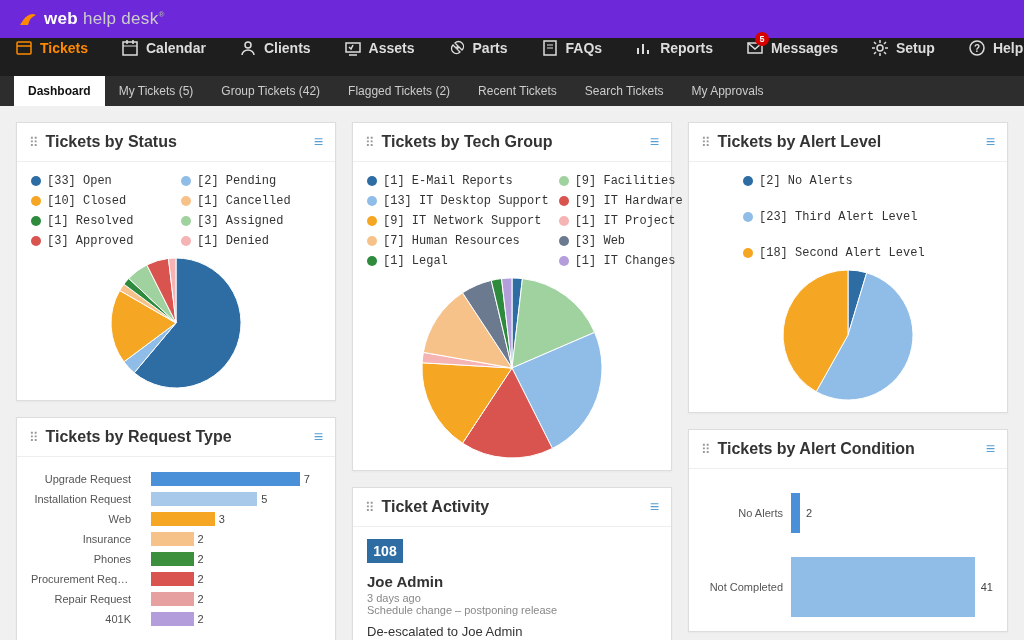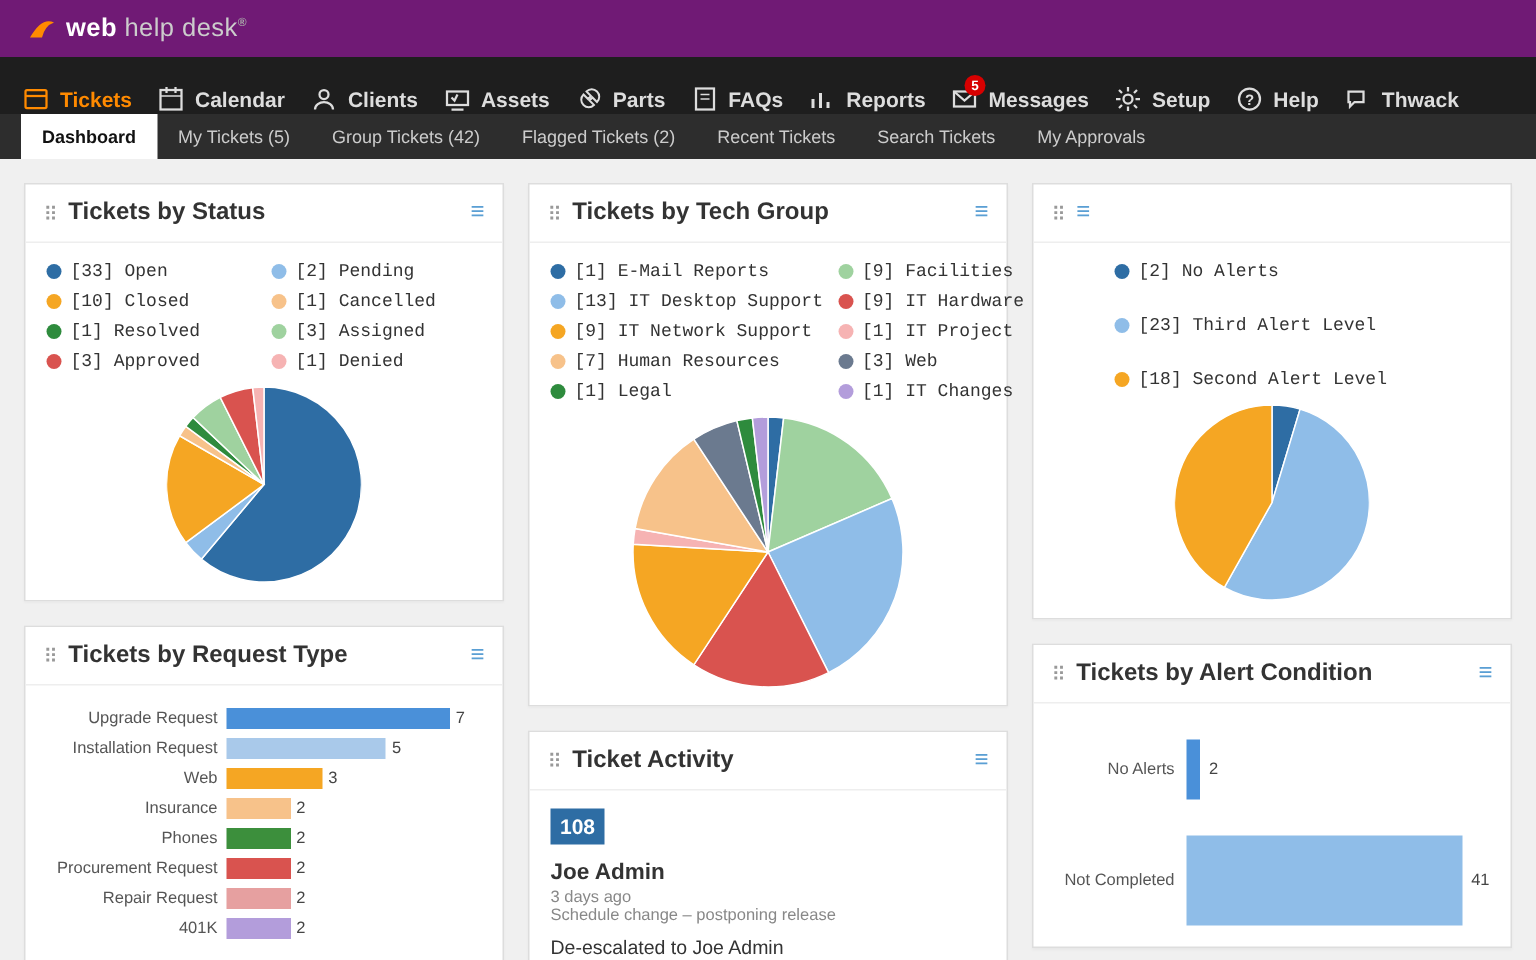--- a/index.html
+++ b/index.html
@@ -1,24 +1,24 @@
 <!DOCTYPE html>
 <html><head>
 <meta charset="utf-8">
 <style>
   * { box-sizing: border-box; margin: 0; padding: 0; }
   body { font-family: "Helvetica Neue", Arial, sans-serif; font-size: 13px; background: #f0f0f0; width: 1024px; height: 640px; overflow: hidden; color: #333; }
   
-  .brandbar { background:#701a75; height:38px; display:flex; align-items:center; padding:0 18px; }
+  .brandbar { background:#6d28d9; height:38px; display:flex; align-items:center; padding:0 18px; }
   .brand-logo { display:flex; align-items:center; color:#fff; font-weight:600; font-size:17px; letter-spacing:.3px;}
   .brand-logo svg { margin-right:6px;}
   .brand-logo .thin { font-weight:300; color:#ccc;}
   .brand-logo .reg { font-size:8px; color:#aaa; vertical-align:super;}
   
-  .mainnav { background:#1e1e1e; height:38px; display:flex; align-items:flex-end; padding:0 14px; gap:16px; }
+  .mainnav { background:#1e1e1e; height:38px; display:flex; align-items:flex-start; padding:0 14px; gap:32px; }
   .mainnav .item { display:flex; align-items:center; gap:6px; color:#ddd; font-size:14px; font-weight:600; cursor:pointer; position:relative;}
   .mainnav .item.active { color:#ff8a00;}
   .mainnav .item svg { flex:none;}
   .badge { position:absolute; top:-6px; left:10px; background:#d70000; color:#fff; font-size:9px; font-weight:700; border-radius:50%; width:14px; height:14px; display:flex; align-items:center; justify-content:center;}
   
   .subnav { background:#2d2d2d; height:30px; display:flex; align-items:center; padding-left:14px; font-size:12px;}
   .subnav .tab { padding:0 14px; height:30px; display:flex; align-items:center; color:#ccc; cursor:pointer;}
   .subnav .tab.active { background:#fff; color:#111; font-weight:600;}
   
   .dash { padding:16px; display:grid; grid-template-columns: 320px 320px 320px; gap:16px; align-items:start;}
@@ -31,21 +31,21 @@
   .panel-menu { color:#5a9fd4; font-size:16px; cursor:pointer; font-weight:700;}
   .panel-body { padding:12px 14px;}
   
   .legend2 { display:grid; grid-template-columns:1fr 1fr; gap:6px 10px; font-family:Liberation Mono, monospace; font-size:12px;}
   .leg { display:flex; align-items:center; gap:6px; white-space:nowrap;}
   .dot { width:10px; height:10px; border-radius:50%; flex:none;}
   
   .pie-wrap { display:flex; justify-content:center; margin-top:10px;}
   
   .hbar-row { display:flex; align-items:center; height:20px; font-size:11px;}
-  .hbar-label { width:120px; text-align:right; padding-right:6px; color:#555; white-space:nowrap; overflow:hidden; text-overflow:ellipsis;}
+  .hbar-label { width:120px; text-align:right; padding-right:20px; color:#555; white-space:nowrap; overflow:hidden; text-overflow:ellipsis;}
   .hbar-track { flex:1; display:flex; align-items:center; position:relative;}
   .hbar { height:14px;}
   .hbar-val { margin-left:4px; color:#444;}
   
   .activity { padding:12px 14px; display:flex; gap:10px;flex-direction:column;}
   .act-badge { background:#2e6da4; color:#fff; font-weight:700; font-size:14px; width:36px; height:24px; display:flex; align-items:center; justify-content:center; flex:none;}
   .act-body { flex:1;}
   .act-name { font-weight:700; font-size:15px;}
   .act-meta { color:#888; font-size:11px; margin-top:2px;}
   .act-sub { color:#888; font-size:11px;}
@@ -377,20 +377,21 @@
             </svg>
         </div>
       </div>
     </div>
   </div>
 
   <div class="col">
     <div class="panel">
       <div class="panel-head">
         <span class="drag">⠿</span>
+        <span class="panel-title">Tickets by Alert Level</span>
         <span class="panel-menu">≡</span>
       </div>
       <div class="panel-body">
         <div id="legend-alert" style="font-family:'Courier New',monospace;font-size:12px;display:flex;flex-direction:column;gap:22px;padding-left:40px;">
             <div class="leg">
               <span class="dot" style="background:#2e6da4"></span>
               <span>[2] No Alerts</span>
             </div>
             <div class="leg">
               <span class="dot" style="background:#8fbde8"></span>

